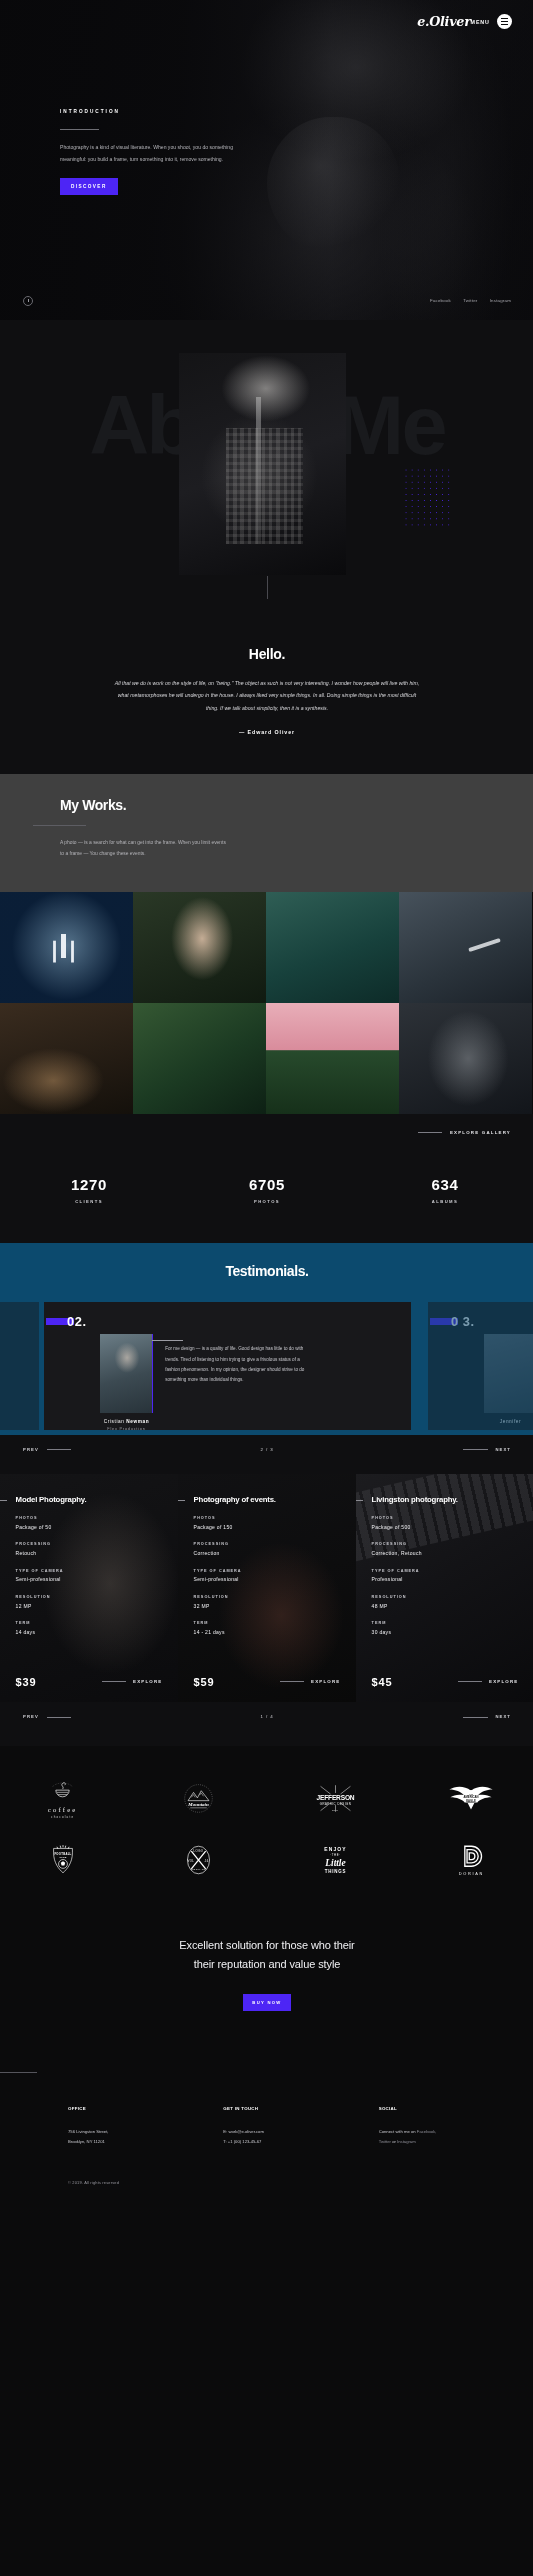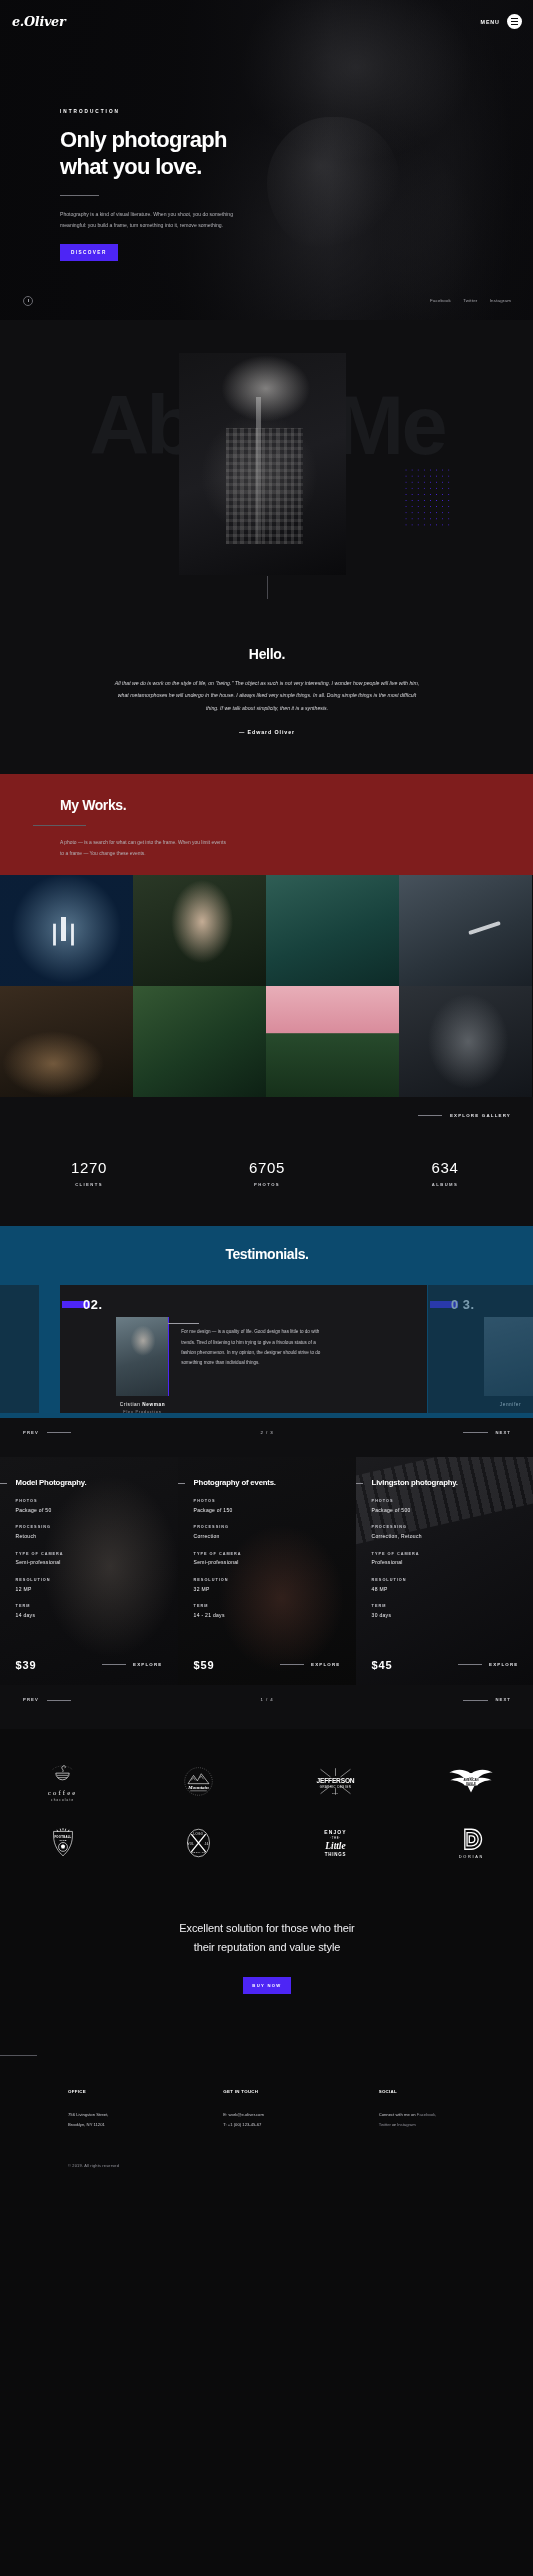--- a/index.html
+++ b/index.html
@@ -27,21 +27,21 @@
     background:linear-gradient(28deg, rgba(200,200,205,0.12) 0 1.1px, transparent 1.1px 6.7px);
     transform:rotate(-14deg); opacity:.7;
   }
   .hero-photo:after {
     content:""; position:absolute; left:267px; top:117px; width:133px; height:139px;
     border-radius:50% 50% 45% 55%;
     background:radial-gradient(circle at 40% 35%, rgba(175,175,180,0.33), rgba(20,20,24,0) 68%);
   }
   .hero-scrim { position:absolute; inset:0; background:linear-gradient(90deg, rgba(8,8,10,0.97) 0%, rgba(8,8,10,0.88) 34%, rgba(8,8,10,0.45) 62%, rgba(8,8,10,0.55) 100%); }
 
-  .topbar { position:absolute; top:0; left:0; right:0; height:43px; display:flex; align-items:center; justify-content:space-between; padding:0 12px; z-index:9; }
+  .topbar { position:absolute; top:0; left:0; right:0; height:43px; display:flex; align-items:center; justify-content:flex-end; padding:0 22px; z-index:9; }
   .logo { font-family:"DejaVu Serif", serif; font-style:italic; font-weight:bold; font-size:12.8px; letter-spacing:-0.3px; }
   .menu-wrap { display:flex; align-items:center; gap:7.2px; }
   .menu-label { font-size:5.3px; font-weight:bold; letter-spacing:0.9px; }
   .menu-btn { width:15px; height:15px; border-radius:50%; background:#fff; display:flex; flex-direction:column; align-items:center; justify-content:center; gap:1.8px; cursor:pointer; }
   .menu-btn i { display:block; width:6.1px; height:0.9px; background:#0b0b0c; }
 
   .hero-body { position:absolute; left:60px; top:109px; z-index:8; width:334px; }
   .eyebrow { font-size:4.7px; font-weight:bold; letter-spacing:2px; color:#fff; margin-bottom:12.2px; }
   .hero-title { font-size:22px; line-height:1.23; font-weight:bold; letter-spacing:-0.7px; }
   .rule { width:39px; height:0.6px; background:#6e6e74; margin:14.5px 0 13.3px; }
@@ -79,21 +79,21 @@
   .about-line { position:absolute; left:267px; top:256px; width:0.6px; height:23px; background:#49494f; z-index:5; }
 
   
   .quote-sec { position:relative; width:534px; padding:14.5px 0 39px; background:#0f0f11; text-align:center; }
   .hello { display:inline-block; position:relative; font-size:14px; font-weight:bold; letter-spacing:-0.3px; padding:0 1.7px; }
   .hello:after { content:""; position:absolute; left:0; right:0; bottom:0; height:5px; background:#4d25f5; z-index:-1; }
   .quote-text { margin:15px auto 0; width:311px; font-style:italic; font-size:5.2px; line-height:2.45; color:#d8d8dc; }
   .quote-author { margin-top:14.5px; font-size:5.3px; font-weight:bold; letter-spacing:0.9px; }
 
   
-  .works-head { padding:23px 0 15px 60px; background:#7f1d1d; }
+  .works-head { padding:23px 0 32px 60px; background:#404040; }
   .sec-title { font-size:14px; font-weight:bold; letter-spacing:-0.4px; }
   .sec-rule { width:53px; height:0.6px; background:#5d5d63; margin:12.2px 0 11px -27px; }
   .sec-sub { font-size:4.9px; line-height:2.3; color:#b4b4b9; max-width:167px; }
 
   .grid { display:grid; grid-template-columns:repeat(4,133px); width:534px; }
   .tile { position:relative; width:133px; height:111px; overflow:hidden; cursor:pointer; }
   .t1 { background:radial-gradient(circle at 50% 48%, rgba(160,200,230,.5), rgba(10,30,55,.95) 62%), linear-gradient(150deg,#0c2136,#071726); }
   .t1:after { content:""; position:absolute; left:46%; top:38%; width:5px; height:24.5px; background:#e9eef3; box-shadow:-9px 5.6px 0 -1.1px #e9eef3, 9px 5.6px 0 -1.1px #e9eef3; }
   .t2 { background:radial-gradient(ellipse 50px 67px at 52% 42%, rgba(225,195,170,.85), transparent 62%), linear-gradient(160deg,#2a3826,#101a10); }
   .t3 { background:linear-gradient(160deg,#2f5e55,#17413c 55%,#0d2b28), repeating-linear-gradient(115deg, rgba(225,240,236,.16) 0 1.7px, transparent 1.7px 9px); }
@@ -104,30 +104,30 @@
   .t7 { background:linear-gradient(180deg,#e8aeb8 0%,#d98c9c 42%,#274a2c 43%,#16301a 100%); }
   .t8 { background:radial-gradient(ellipse 61px 72px at 52% 50%, rgba(130,135,140,.6), transparent 66%), linear-gradient(160deg,#2d3238,#12151a); }
 
   .explore-gallery { background:#0f0f11; padding:16.7px 23px 19px; display:flex; justify-content:flex-end; align-items:center; gap:7.8px; }
   .dash { width:24.5px; height:0.6px; background:#7c7c84; }
   .mini-link { font-size:4.4px; font-weight:bold; letter-spacing:1.2px; color:#e6e6ea; cursor:pointer; }
 
   
   .stats { background:#0f0f11; padding:22px 0 39px; display:grid; grid-template-columns:repeat(3,1fr); }
   .stat { text-align:center; }
-  .stat-num { display:inline-block; position:relative; font-size:15px; font-weight:400; letter-spacing:0.6px; padding:0 1.7px; }
+  .stat-num { display:inline-block; position:relative; font-size:15px; font-weight:700; letter-spacing:0.6px; padding:0 1.7px; }
   .stat-num:after { content:""; position:absolute; left:0; right:0; bottom:0; height:6.1px; background:#4d25f5; z-index:-1; }
   .stat-label { margin-top:6.1px; font-size:4.2px; font-weight:bold; letter-spacing:1.4px; color:#cfcfd4; }
 
   
   .testi-sec { background:#0c4a6e; padding:20px 0 0; position:relative; overflow:hidden; }
   .testi-title { text-align:center; font-size:14px; font-weight:bold; letter-spacing:-0.4px; }
   .testi-stage { position:relative; height:139px; margin-top:16.7px; }
   .tcard { position:absolute; top:5.6px; background:#18181b; height:128px; }
-  .tcard.active { left:60px; width:367px; z-index:5; }
+  .tcard.active { left:44px; width:367px; z-index:5; }
   .tcard.side { left:428px; width:167px; opacity:.45; z-index:2; }
   .tcard.side-l { left:-128px; width:167px; opacity:.45; z-index:2; }
   .tnum { position:relative; display:inline-block; font-size:12.8px; font-weight:bold; margin:12.2px 0 0 23px; letter-spacing:0.6px; }
   .tnum:before { content:""; position:absolute; left:-21px; top:3.9px; width:28px; height:7.8px; background:#4d25f5; z-index:-1; }
   .tbody { display:flex; gap:0; padding:5.6px 0 0 56px; }
   .tphoto { width:53px; height:79px; flex:none; position:relative;
     background:radial-gradient(ellipse 20px 24.5px at 52% 30%, rgba(200,190,180,.75), transparent 62%),
                linear-gradient(165deg,#6b7d86,#3c4a52 55%,#28333a);
     border-right:1.1px solid #4d25f5; }
   .tphoto.alt { background:linear-gradient(165deg,#5a5f66,#33383e); }
@@ -200,24 +200,20 @@
         <span class="menu-btn">
             <i></i>
             <i></i>
             <i></i>
           </span>
       </div>
     </div>
 
     <div class="hero-body">
       <div class="eyebrow">INTRODUCTION</div>
-      <h1 class="hero-title">
-        <span>Only photograph</span><br>
-        <span>what you love.</span>
-      </h1>
       <div class="rule"></div>
       <p class="hero-sub">Photography is a kind of visual literature. When you shoot, you do something meaningful: you build a frame, turn something into it, remove something.</p>
       <div class="discover-btn">DISCOVER</div>
     </div>
 
     <div class="hero-foot">
       <span class="scroll-circle"></span>
       <div class="socials">
         <span>Facebook</span>
         <span>Twitter</span>

